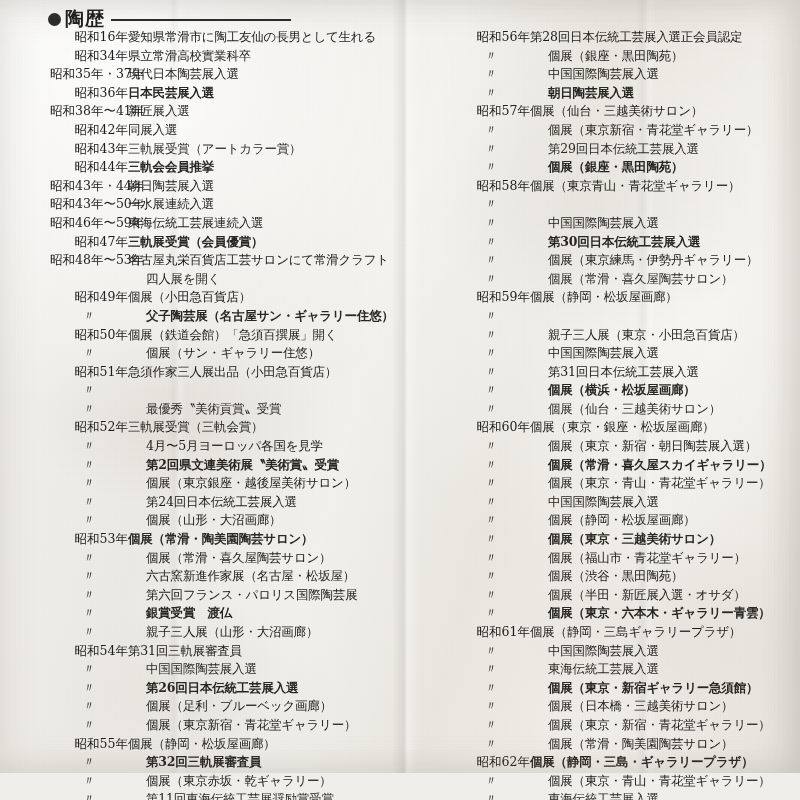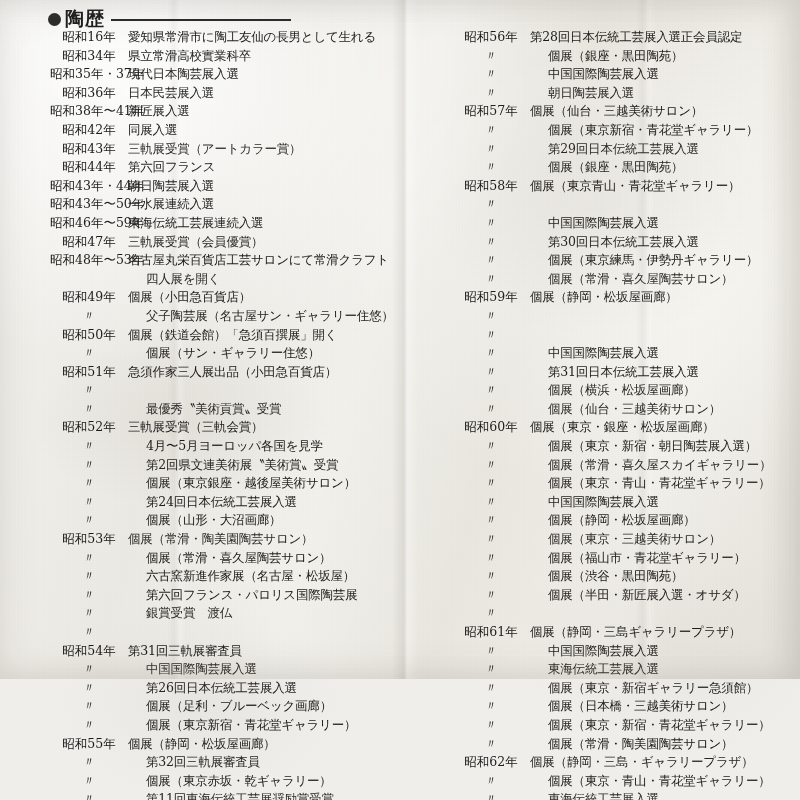--- a/index.html
+++ b/index.html
@@ -9,21 +9,21 @@
   body {
     width: 800px;
     height: 800px;
     overflow: hidden;
     background: #efeeea;
     font-family: "DejaVu Sans", "Liberation Sans", sans-serif;
   }
   #page {
     position: relative;
     width: 800px;
-    height: 679px;
+    height: 773px;
     background:
       radial-gradient(ellipse 70% 60% at 18% 12%, rgba(255,255,255,0.85), rgba(255,255,255,0) 70%),
       radial-gradient(ellipse 60% 50% at 85% 40%, rgba(250,249,245,0.7), rgba(255,255,255,0) 70%),
       linear-gradient(105deg, #f4f3ef 0%, #eceae4 28%, #f2f1ec 46%, #e9e7e0 62%, #f1efe9 80%, #e6e4dd 100%);
     box-sizing: border-box;
     padding: 12px;
   }
   
   .fold {
     position: absolute;
@@ -103,32 +103,32 @@
     letter-spacing: 0px;
     color: #1c1b19;
   }
   .yr.mark {
     text-align: center;
     width: 78px;
     font-size: 12.5px;
     color: #2c2b29;
   }
   .yr.indent {
-    text-align: center;
+    text-align: right;
   }
   .txt {
     font-size: 12.5px;
     color: #1c1b19;
     letter-spacing: -0.2px;
   }
   .txt.sub {
     padding-left: 18px;
   }
   
-  .row:nth-child(4n) .txt { color: #262522; }
+  .row:nth-child(4n) .txt { color: #262522; font-weight: bold; }
   .row:nth-child(7n) .txt { color: #2a2926; }
   .row:nth-child(5n) .yr { color: #232220; }
 
   .grain {
     position: absolute;
     inset: 0;
     pointer-events: none;
     opacity: 0.5;
     background-image:
       repeating-linear-gradient(0deg, rgba(0,0,0,0.012) 0px, rgba(0,0,0,0.012) 1px, rgba(255,255,255,0.012) 1px, rgba(255,255,255,0.012) 2px),
@@ -185,21 +185,21 @@
       <div class="row">
         <span class="yr indent">昭和42年</span>
         <span class="txt">同展入選</span>
       </div>
       <div class="row">
         <span class="yr indent">昭和43年</span>
         <span class="txt">三軌展受賞（アートカラー賞）</span>
       </div>
       <div class="row">
         <span class="yr indent">昭和44年</span>
-        <span class="txt">第六回フランス</span>
+        <span class="txt">三軌会会員推挙</span>
       </div>
       <div class="row">
         <span class="yr indent">昭和43年・44年</span>
         <span class="txt">朝日陶芸展入選</span>
       </div>
       <div class="row">
         <span class="yr indent">昭和43年〜50年</span>
         <span class="txt">一水展連続入選</span>
       </div>
       <div class="row">
@@ -284,20 +284,21 @@
       <div class="row">
         <span class="yr mark">〃</span>
         <span class="txt sub">第六回フランス・パロリス国際陶芸展</span>
       </div>
       <div class="row">
         <span class="yr mark">〃</span>
         <span class="txt sub">銀賞受賞　渡仏</span>
       </div>
       <div class="row">
         <span class="yr mark">〃</span>
+        <span class="txt sub">親子三人展（山形・大沼画廊）</span>
       </div>
       <div class="row">
         <span class="yr indent">昭和54年</span>
         <span class="txt">第31回三軌展審査員</span>
       </div>
       <div class="row">
         <span class="yr mark">〃</span>
         <span class="txt sub">中国国際陶芸展入選</span>
       </div>
       <div class="row">
@@ -387,20 +388,21 @@
       </div>
       <div class="row">
         <span class="yr indent">昭和59年</span>
         <span class="txt">個展（静岡・松坂屋画廊）</span>
       </div>
       <div class="row">
         <span class="yr mark">〃</span>
       </div>
       <div class="row">
         <span class="yr mark">〃</span>
+        <span class="txt sub">親子三人展（東京・小田急百貨店）</span>
       </div>
       <div class="row">
         <span class="yr mark">〃</span>
         <span class="txt sub">中国国際陶芸展入選</span>
       </div>
       <div class="row">
         <span class="yr mark">〃</span>
         <span class="txt sub">第31回日本伝統工芸展入選</span>
       </div>
       <div class="row">
@@ -446,20 +448,21 @@
       <div class="row">
         <span class="yr mark">〃</span>
         <span class="txt sub">個展（渋谷・黒田陶苑）</span>
       </div>
       <div class="row">
         <span class="yr mark">〃</span>
         <span class="txt sub">個展（半田・新匠展入選・オサダ）</span>
       </div>
       <div class="row">
         <span class="yr mark">〃</span>
+        <span class="txt sub">個展（東京・六本木・ギャラリー青雲）</span>
       </div>
       <div class="row">
         <span class="yr indent">昭和61年</span>
         <span class="txt">個展（静岡・三島ギャラリープラザ）</span>
       </div>
       <div class="row">
         <span class="yr mark">〃</span>
         <span class="txt sub">中国国際陶芸展入選</span>
       </div>
       <div class="row">

